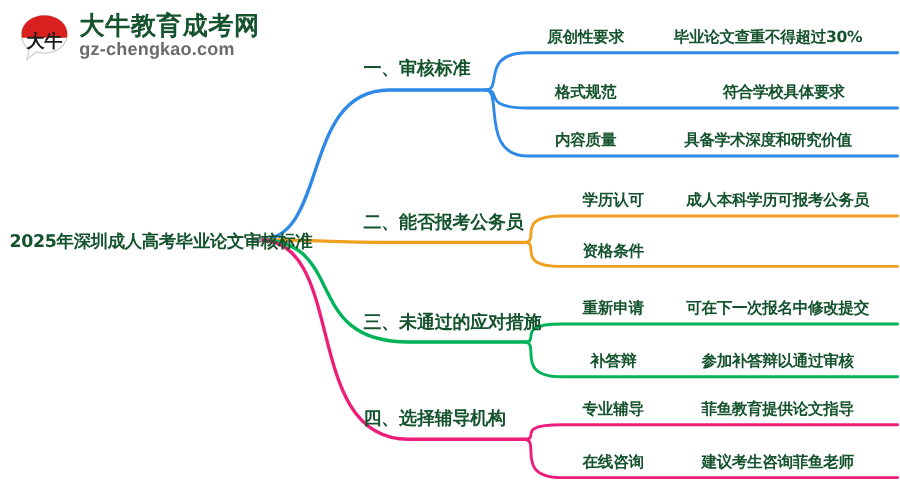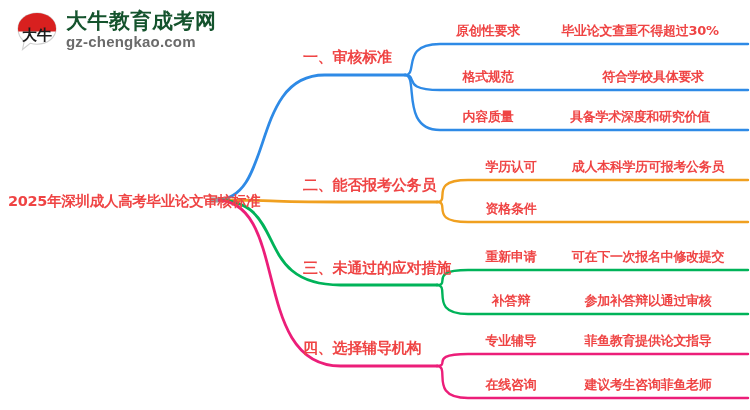--- a/index.html
+++ b/index.html
@@ -70,21 +70,21 @@
     position: absolute;
     left: 0;
     top: 0;
     width: 750px;
     height: 410px;
   }
   .node {
     position: absolute;
     white-space: nowrap;
     font-family: "DejaVu Sans", sans-serif;
-    color: #ef4444;
+    color: #14532d;
   }
   #root-title {
     font-size: 14.5px;
     font-weight: bold;
     left: 8px;
     top: 192px;
     letter-spacing: -0.3px;
   }
   .branch-title {
     font-size: 15px;

